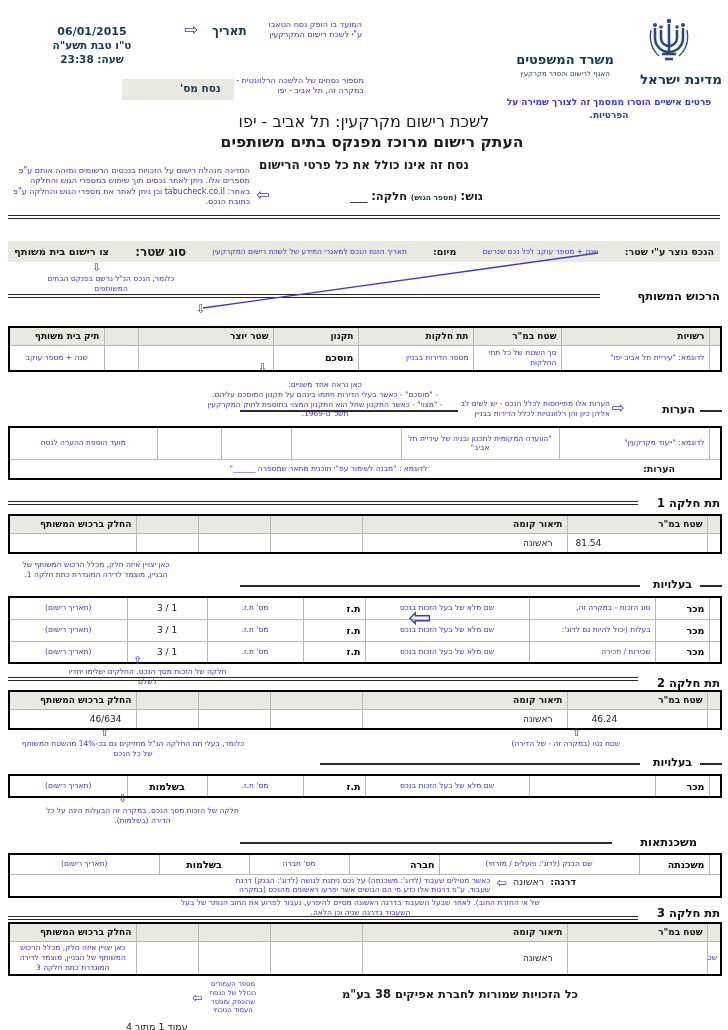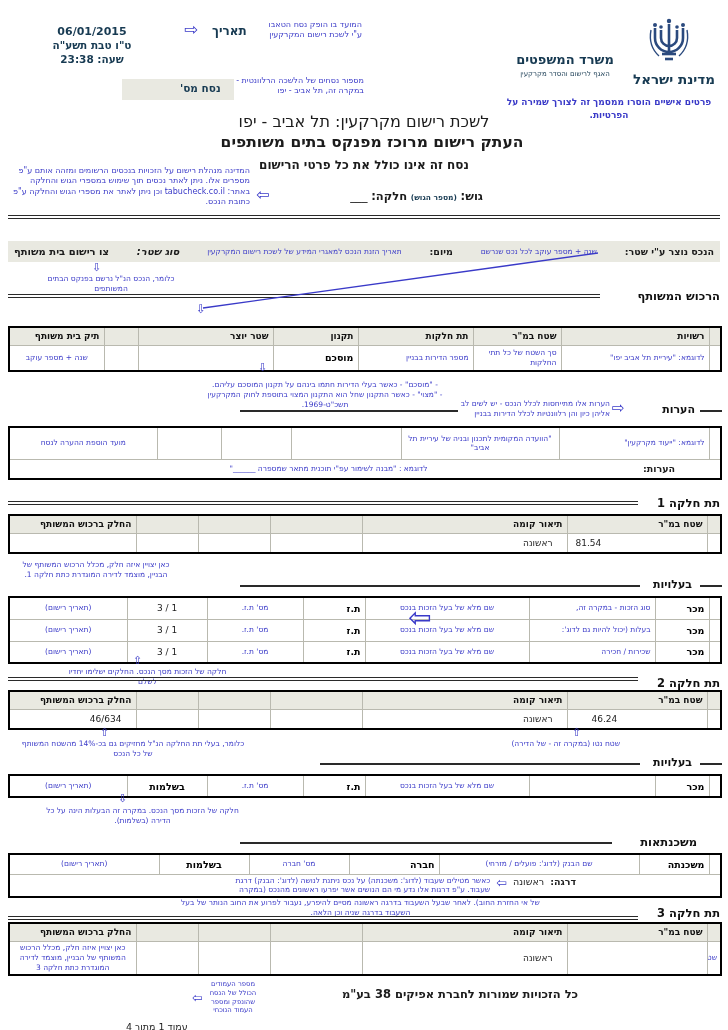--- a/index.html
+++ b/index.html
@@ -40,21 +40,21 @@
       <path d="M5,16 q-3,16 8,26" stroke-width="1.4"></path>
       <path d="M41,16 q3,16 -8,26" stroke-width="1.4"></path>
     </g>
     <circle cx="23" cy="7" r="2.2" fill="#2b4a7e"></circle>
     <circle cx="9" cy="11" r="2" fill="#2b4a7e"></circle>
     <circle cx="37" cy="11" r="2" fill="#2b4a7e"></circle>
     <circle cx="15" cy="13" r="1.8" fill="#2b4a7e"></circle>
     <circle cx="31" cy="13" r="1.8" fill="#2b4a7e"></circle>
   </svg>
 </div>
-<div class="abs navy bold ctr" style="left:626px; top:71px; width:96px; font-size:13.5px;">מדינת ישראל</div>
+<div class="abs navy bold ctr" style="left:626px; top:71px; width:96px; font-size:13.5px;text-align:right;">מדינת ישראל</div>
 <div class="abs navy bold ctr" style="left:505px; top:52px; width:120px; font-size:13px;text-align:center;">משרד המשפטים</div>
 <div class="abs navy ctr" style="left:495px; top:70px; width:140px; font-size:7px;">האגף לרישום והסדר מקרקעין</div>
 <div class="abs bold ctr" style="left:495px; top:96px; width:228px; font-size:9px; color:#3a3ac8; line-height:1.45;">פרטים אישיים הוסרו ממסמך זה לצורך שמירה על הפרטיות.</div>
 
 <div class="abs ann-big rgt" style="left:260px; top:20px; width:102px;">המועד בו הופק נסח הטאבו ע"י לשכת רישום המקרקעין</div>
 <div class="abs arr" style="left:184px; top:21px; font-size:17px;">⇨</div>
 <div class="abs navy bold" style="left:212px; top:24px; font-size:12px;">תאריך</div>
 <div class="abs navy bold ctr" style="left:46px; top:25px; width:92px; font-size:11px;">06/01/2015</div>
 <div class="abs navy bold ctr" style="left:46px; top:39px; width:92px; font-size:10.5px;">ט"ו טבת תשע"ה</div>
 <div class="abs navy bold ctr" style="left:46px; top:53px; width:92px; font-size:10.5px;">שעה: 23:38</div>
@@ -76,21 +76,21 @@
 <div class="abs arr" style="left:256px; top:187px; font-size:16px;">⇦</div>
 <div class="abs ann-big rgt" style="left:10px; top:166px; width:240px;">המדינה מנהלת רישום על הזכויות בנכסים הרשומים ומזהה אותם ע"פ מספרים אלו. ניתן לאתר נכסים תוך שימוש במספרי הגוש והחלקה באתר: tabucheck.co.il וכן ניתן לאתר את מספרי הגוש והחלקה ע"פ כתובת הנכס.</div>
 
 <div class="abs dline" style="left:8px; top:215px; width:712px;"></div>
 
 <div class="abs graybox" style="left:8px; top:241px; width:712px; height:21px; display:flex; align-items:center; justify-content:space-between; padding:0 6px;">
   <span class="bold" style="font-size:9.5px;">הנכס נוצר ע"י שטר:</span>
   <span class="ann">שנה + מספר עוקב לכל נכס שנרשם</span>
   <span class="bold" style="font-size:9.5px;">מיום:</span>
   <span class="ann">תאריך הזנת הנכס למאגרי המידע של לשכת רישום המקרקעין</span>
-  <span class="bold" style="font-size:10px;font-style:italic;">סוג שטר:</span>
+  <span class="bold" style="font-size:12px;">סוג שטר:</span>
   <span class="bold" style="font-size:10px;">צו רישום בית משותף</span>
 </div>
 <div class="abs arr" style="left:92px; top:262px; font-size:11px;">⇩</div>
 <div class="abs ann ctr" style="left:36px; top:274px; width:150px;">כלומר, הנכס הנ"ל נרשם בפנקס הבתים המשותפים</div>
 
 <div class="abs secword" style="right:8px; top:289px; font-size:11.5px;">הרכוש המשותף</div>
 <div class="abs dline" style="left:8px; top:294px; width:592px;"></div>
 
 <svg class="abs" style="left:0; top:0; pointer-events:none;" width="728" height="1030">
   <line x1="598" y1="253" x2="203" y2="308" stroke="#3a3ac8" stroke-width="1.4"></line>
@@ -126,20 +126,21 @@
     <td class="ann rgt">מספר הדירות בבניין</td>
     <td class="val rgt">מוסכם</td>
     <td></td>
     <td></td>
     <td class="ann ctr">שנה + מספר עוקב</td>
   </tr>
 </tbody>
   </table>
 <div class="abs arr" style="left:258px; top:362px; font-size:11px; z-index:3;">⇩</div>
 <div class="abs ann ctr" style="left:170px; top:380px; width:310px;">
+  <div>כאן נראה אחד משניים:</div>
   <div>- "מוסכם" - כאשר בעלי הדירות חתמו בינהם על תקנון המוסכם עליהם.</div>
   <div>- "מצוי" - כאשר התקנון שחל הוא התקנון המצוי בתוספת לחוק המקרקעין</div>
   <div>תשכ"ט-1969.</div>
 </div>
 
 <div class="abs sline" style="right:6px; top:410px; width:22px;"></div>
 <div class="abs secword" style="right:33px; top:403px;">הערות</div>
 <div class="abs arr" style="left:612px; top:401px; font-size:15px;">⇨</div>
 <div class="abs sline" style="left:240px; top:410px; width:222px;"></div>
 <div class="abs ann rgt" style="left:458px; top:399px; width:152px; background:#fff;">הערות אלו מתייחסות לכלל הנכס - יש לשים לב אליהן כיון והן רלוונטיות לכלל הדירות בבניין</div>

